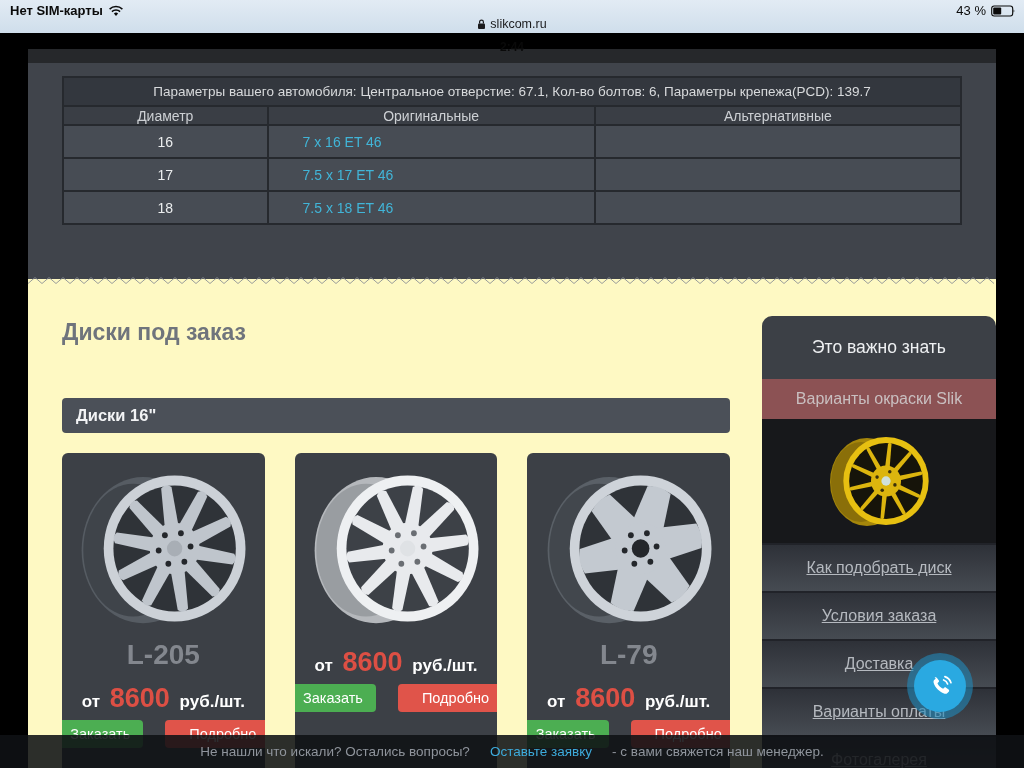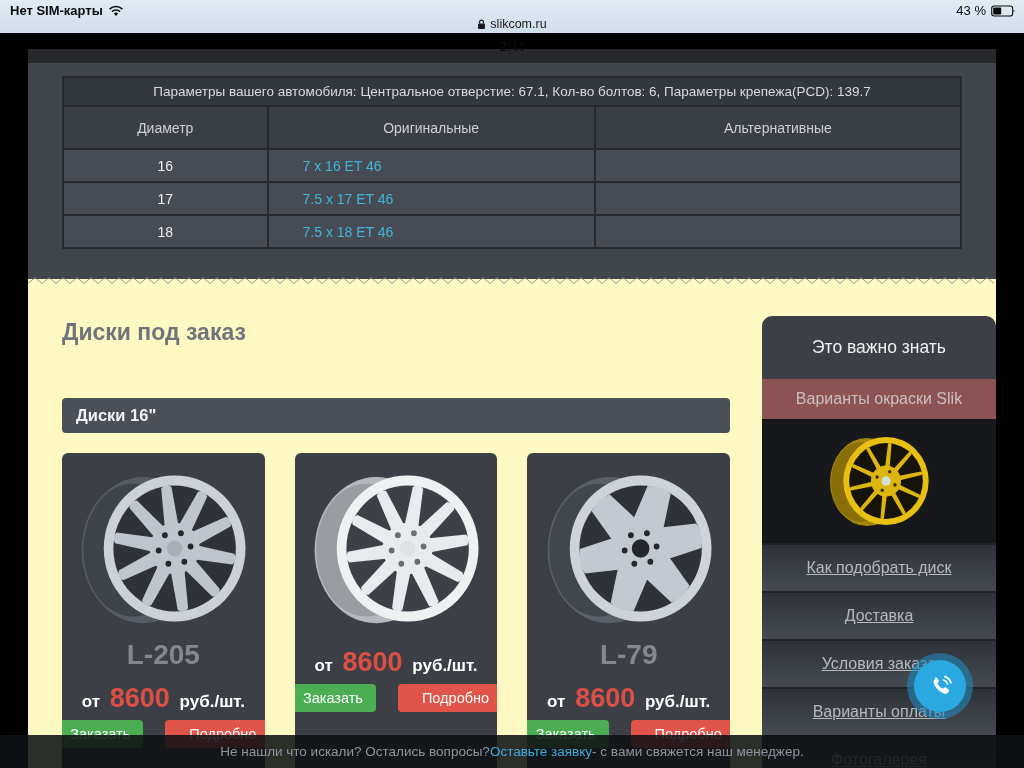--- a/index.html
+++ b/index.html
@@ -27,21 +27,21 @@
   .upper { position:absolute; top:14px; left:0; width:968px; height:216px; background:#40444b; }
   .zigzag { position:absolute; top:224px; left:0; width:968px; height:13px; z-index:3; }
   .lower { position:absolute; top:230px; left:0; width:968px; height:505px; background:#fef9c3; }
 
   
   .ptable { position:absolute; left:34px; top:13px; width:900px; border-collapse:collapse;
             font-size:13.5px; }
   .ptable td, .ptable th { border:2px solid #26292e; }
   .ptable .title-cell { background:#33373e; color:#d8dadc; text-align:center; height:29px;
                         font-weight:400; }
-  .ptable .head-cell { background:#3a3e45; color:#cdd0d4; text-align:center; height:43px;
+  .ptable .head-cell { background:#3a3e45; color:#cdd0d4; text-align:center; height:19px;
                        font-weight:400; font-size:14px; }
   .ptable .data-row td { background:#474c54; height:33px; font-size:14px; }
   .ptable .dia { text-align:center; color:#eceeef; width:205px; }
   .ptable .orig { width:328px; padding-left:10px; }
   .ptable .alt { width:367px; }
   .ptable a { color:#41b5d8; text-decoration:none;margin-left:24px; }
 
   
   .section-title { position:absolute; left:34px; top:40px; font-size:23px; font-weight:bold;
                    color:#6f747c; }
@@ -76,21 +76,21 @@
 
   
   .phone-fab { position:absolute; left:914px; top:660px; width:52px; height:52px;
                background:#2aa9e1; border-radius:50%;
                border:0; box-shadow:0 0 0 7px rgba(33,137,185,0.6);
                display:flex; align-items:center; justify-content:center; z-index:40; cursor:pointer; }
 
   
   .footerbar { position:absolute; left:0; top:735px; width:1024px; height:33px;
                background:rgba(15,17,20,0.88); z-index:50; display:flex; align-items:center;
-               justify-content:center; font-size:13.5px; color:#8f949c; gap:0; }
+               justify-content:center; font-size:13.5px; color:#8f949c; gap:20px; }
   .footerbar .flink { color:#3dabdc; text-decoration:none; cursor:pointer; }
 </style>
 </head>
 <body>
 
 <div class="viewport">
 
   <div class="statusbar">
     <div class="sb-left">
       <span>Нет SIM-карты</span>
@@ -382,24 +382,24 @@
                   <circle cx="-7.8" cy="18.4" r="3.6" fill="#3a300a"></circle>
                   <circle cx="-18.4" cy="-7.8" r="3.6" fill="#3a300a"></circle>
                   <circle r="9.5" fill="#cfe0dc"></circle>
                 </g>
               </svg>
             </div>
           <div class="sb-item">
             <span>Как подобрать диск</span>
           </div>
           <div class="sb-item">
+            <span>Условия заказа</span>
+          </div>
+          <div class="sb-item">
             <span>Доставка</span>
-          </div>
-          <div class="sb-item">
-            <span>Условия заказа</span>
           </div>
           <div class="sb-item">
             <span>Варианты оплаты</span>
           </div>
           <div class="sb-item">
             <span>Фотогалерея</span>
           </div>
         </div>
       </div>
     </div>

